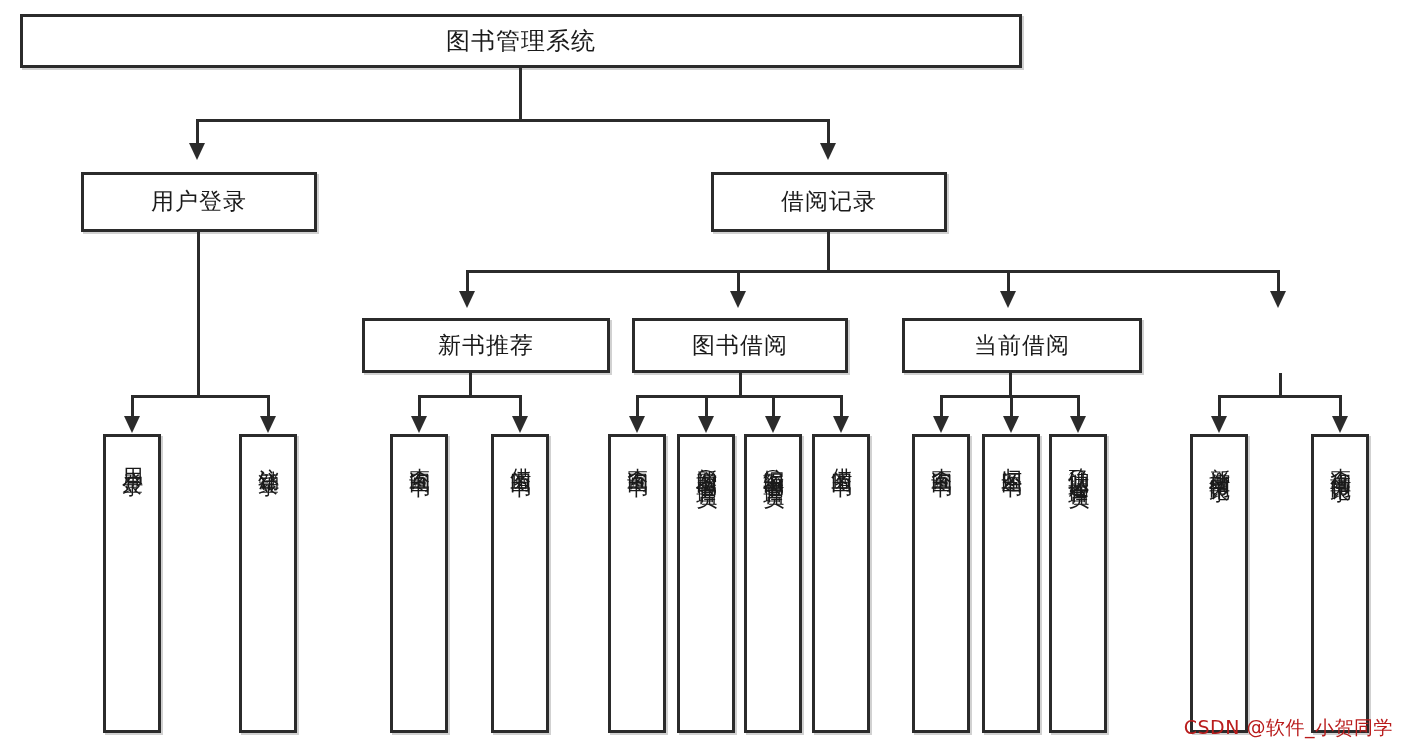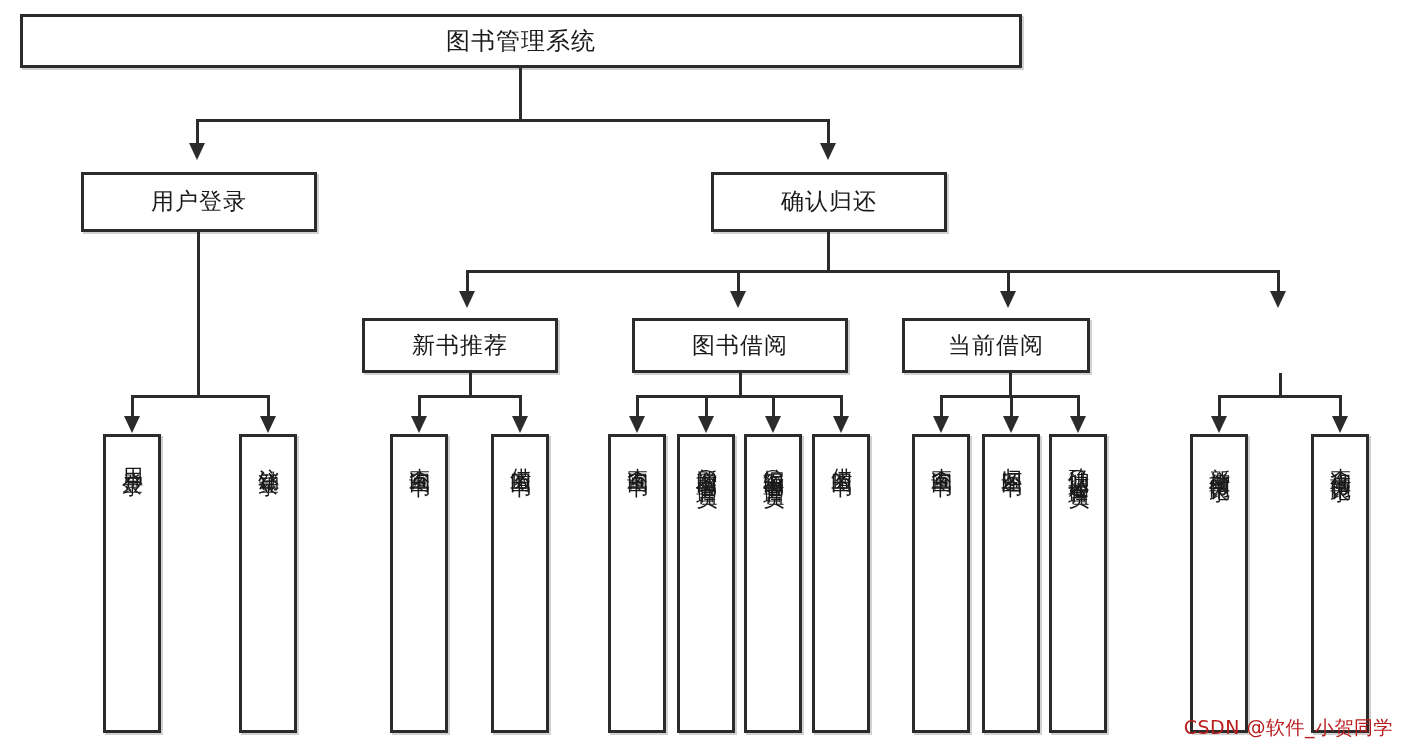--- a/index.html
+++ b/index.html
@@ -94,48 +94,48 @@
   <div class="edge hline" style="left:196px; top:119px; width:634px;"></div>
   <div class="edge vline" style="left:196px; top:119px; height:25px;"></div>
   <div class="arrow" style="left:189px; top:143px;"></div>
   <div class="edge vline" style="left:827px; top:119px; height:25px;"></div>
   <div class="arrow" style="left:820px; top:143px;"></div>
 
   <div class="node h" style="left:81px; top:172px; width:236px; height:60px;">
     <span class="label">用户登录</span>
   </div>
   <div class="node h" style="left:711px; top:172px; width:236px; height:60px;">
-    <span class="label">确认归还</span>
+    <span class="label">借阅记录</span>
   </div>
 
   <div class="edge vline" style="left:197px; top:232px; height:163px;"></div>
   <div class="edge hline" style="left:131px; top:395px; width:136px;"></div>
   <div class="edge vline" style="left:131px; top:395px; height:23px;"></div>
   <div class="arrow" style="left:124px; top:416px;"></div>
   <div class="edge vline" style="left:267px; top:395px; height:23px;"></div>
   <div class="arrow" style="left:260px; top:416px;"></div>
 
   <div class="edge vline" style="left:827px; top:232px; height:38px;"></div>
   <div class="edge hline" style="left:466px; top:270px; width:814px;"></div>
   <div class="edge vline" style="left:466px; top:270px; height:23px;"></div>
   <div class="arrow" style="left:459px; top:291px;"></div>
   <div class="edge vline" style="left:737px; top:270px; height:23px;"></div>
   <div class="arrow" style="left:730px; top:291px;"></div>
   <div class="edge vline" style="left:1007px; top:270px; height:23px;"></div>
   <div class="arrow" style="left:1000px; top:291px;"></div>
   <div class="edge vline" style="left:1277px; top:270px; height:23px;"></div>
   <div class="arrow" style="left:1270px; top:291px;"></div>
 
-  <div class="node h" style="left:362px; top:318px; width:196px; height:55px;">
+  <div class="node h" style="left:362px; top:318px; width:248px; height:55px;">
     <span class="label">新书推荐</span>
   </div>
   <div class="node h" style="left:632px; top:318px; width:216px; height:55px;">
     <span class="label">图书借阅</span>
   </div>
-  <div class="node h" style="left:902px; top:318px; width:188px; height:55px;">
+  <div class="node h" style="left:902px; top:318px; width:240px; height:55px;">
     <span class="label">当前借阅</span>
   </div>
 
   <div class="edge vline" style="left:469px; top:373px; height:22px;"></div>
   <div class="edge hline" style="left:418px; top:395px; width:104px;"></div>
   <div class="edge vline" style="left:418px; top:395px; height:23px;"></div>
   <div class="arrow" style="left:411px; top:416px;"></div>
   <div class="edge vline" style="left:519px; top:395px; height:23px;"></div>
   <div class="arrow" style="left:512px; top:416px;"></div>
 

